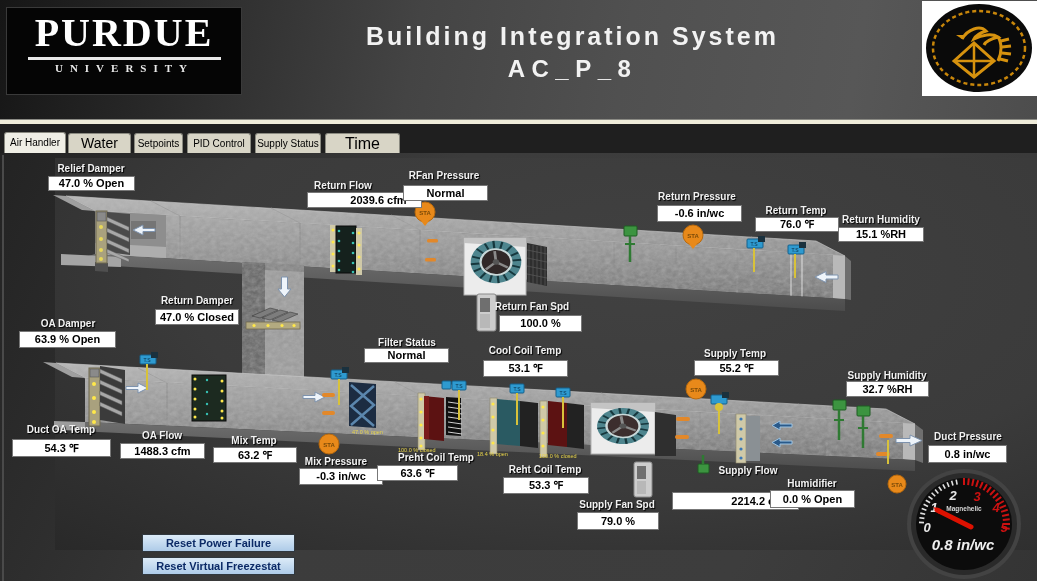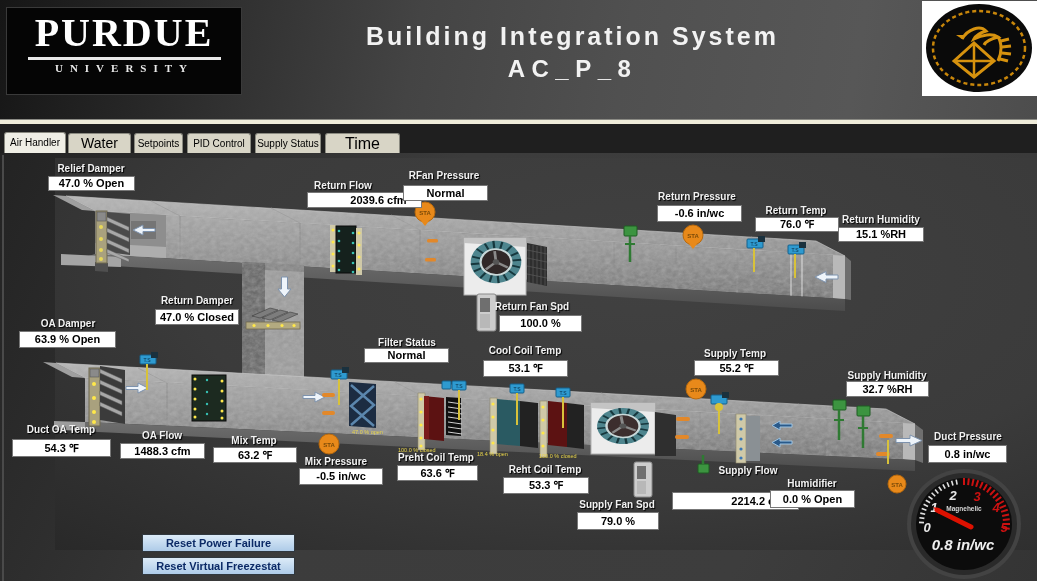--- a/index.html
+++ b/index.html
@@ -610,24 +610,24 @@
 
 <div class="lbl" style="left:254px;top:435px;text-align:center;">Mix Temp</div>
 <div class="val" style="left:214px;top:448px;width:82px;height:14px;line-height:14px;">63.2 ℉</div>
 
 <svg class="abs" style="left:317px;top:433px;" width="24" height="24">
     <circle cx="12" cy="11" r="10" fill="#e8891a" stroke="#b96a0d"></circle>
     <text x="12" y="13.5" font-size="6" fill="#7a4a08" font-weight="bold" text-anchor="middle" font-family="Liberation Sans">STA</text>
   </svg>
 
 <div class="lbl" style="left:336px;top:456px;">Mix Pressure</div>
-<div class="val" style="left:300px;top:469px;width:82px;height:15px;line-height:15px;">-0.5 in/wc</div>
+<div class="val" style="left:300px;top:469px;width:82px;height:15px;line-height:15px;">-0.3 in/wc</div>
 
 <div class="lbl" style="left:436px;top:452px;">Preht Coil Temp</div>
-<div class="val" style="left:398px;top:466px;width:79px;height:14px;line-height:14px;">63.6 ℉</div>
+<div class="val" style="left:378px;top:466px;width:79px;height:14px;line-height:14px;">63.6 ℉</div>
 
 <div class="lbl" style="left:525px;top:345px;">Cool Coil Temp</div>
 <div class="val" style="left:484px;top:361px;width:83px;height:15px;line-height:15px;">53.1 ℉</div>
 
 <div class="lbl" style="left:545px;top:464px;">Reht Coil Temp</div>
 <div class="val" style="left:504px;top:478px;width:84px;height:15px;line-height:15px;">53.3 ℉</div>
 
 <div class="lbl" style="left:617px;top:499px;">Supply Fan Spd</div>
 <div class="val" style="left:578px;top:513px;width:80px;height:16px;line-height:16px;">79.0 %</div>
 

